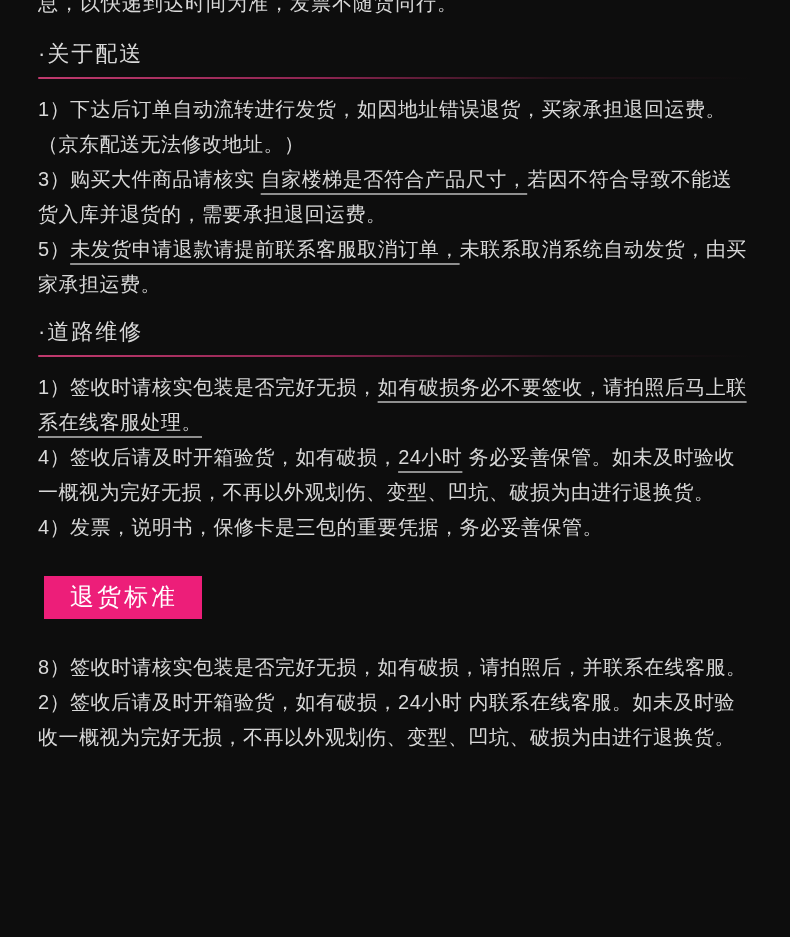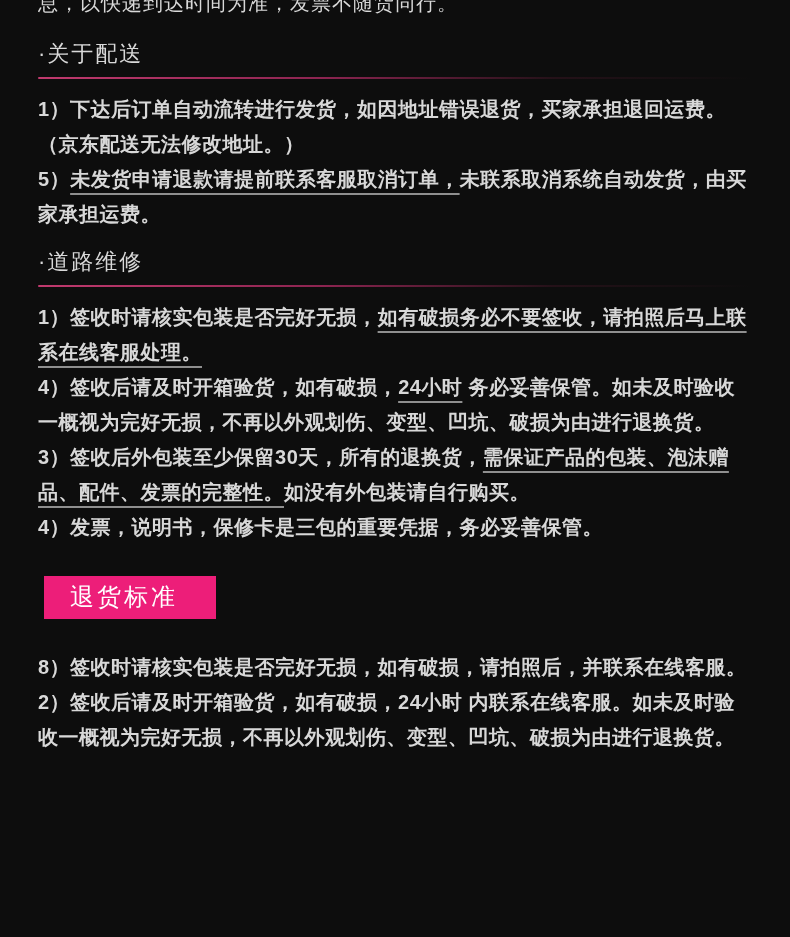--- a/index.html
+++ b/index.html
@@ -46,64 +46,63 @@
     border-radius:1px;
   }
   .para-group{
     margin-top:13px;
   }
   .para{
     font-size:20px;
     line-height:35px;
     margin:0;
     letter-spacing:0.5px;
-    font-weight:bold;
   }
   .ul{
     text-decoration:underline;
     text-decoration-color:#8f8f8f;
     text-decoration-thickness:1.5px;
     text-underline-offset:7px;
   }
   .return-btn{
     display:inline-block;
     margin:31px 0 0 6px;
     background:var(--accent,#ed1e79);
     color:#ffffff;
     border:none;
     font-family:inherit;
     font-size:24px;
     letter-spacing:3px;
     line-height:1;
-    padding:9px 38px 10px 26px;
+    padding:9px 24px 10px 26px;
     cursor:pointer;
   }
   .bottom-group{
     margin-top:31px;
   }
 </style>
 </head>
 <body>
 
 <div class="page">
   <p class="top-partial">息，以快递到达时间为准，发票不随货同行。</p>
 
   <div id="sections">
       <h2 class="sec-heading first">·关于配送</h2>
       <div class="divider"></div>
       <div class="para-group">
         <p class="para"><span>1）下达后订单自动流转进行发货，如因地址错误退货，买家承担退回运费。（京东配送无法修改地址。）</span></p>
+        <p class="para"><span>3）购买大件商品请核实 </span><span class="ul">自家楼梯是否符合产品尺寸，</span><span>若因不符合导致不能送货入库并退货的，需要承担退回运费。</span></p>
         <p class="para"><span>5）</span><span class="ul">未发货申请退款请提前联系客服取消订单，</span><span>未联系取消系统自动发货，由买家承担运费。</span></p>
       </div>
       <h2 class="sec-heading">·道路维修</h2>
       <div class="divider"></div>
       <div class="para-group">
         <p class="para"><span>1）签收时请核实包装是否完好无损，</span><span class="ul">如有破损务必不要签收，请拍照后马上联系在线客服处理。</span></p>
         <p class="para"><span>4）签收后请及时开箱验货，如有破损，</span><span class="ul">24小时</span><span> 务必妥善保管。如未及时验收一概视为完好无损，不再以外观划伤、变型、凹坑、破损为由进行退换货。</span></p>
-        <p class="para"><span>3）签收后外包装至少保留30天，所有的退换货，</span><span class="ul">需保证产品的包装、泡沫赠品、配件、发票的完整性。</span><span>如没有外包装请自行购买。</span></p>
         <p class="para"><span>4）发票，说明书，保修卡是三包的重要凭据，务必妥善保管。</span></p>
       </div>
     </div>
 
   <button class="return-btn">退货标准</button>
 
   <div id="bottom" class="bottom-group">
       <p class="para"><span>8）签收时请核实包装是否完好无损，如有破损，请拍照后，并联系在线客服。</span></p>
       <p class="para"><span>2）签收后请及时开箱验货，如有破损，24小时 内联系在线客服。如未及时验收一概视为完好无损，不再以外观划伤、变型、凹坑、破损为由进行退换货。</span></p>
     </div>

